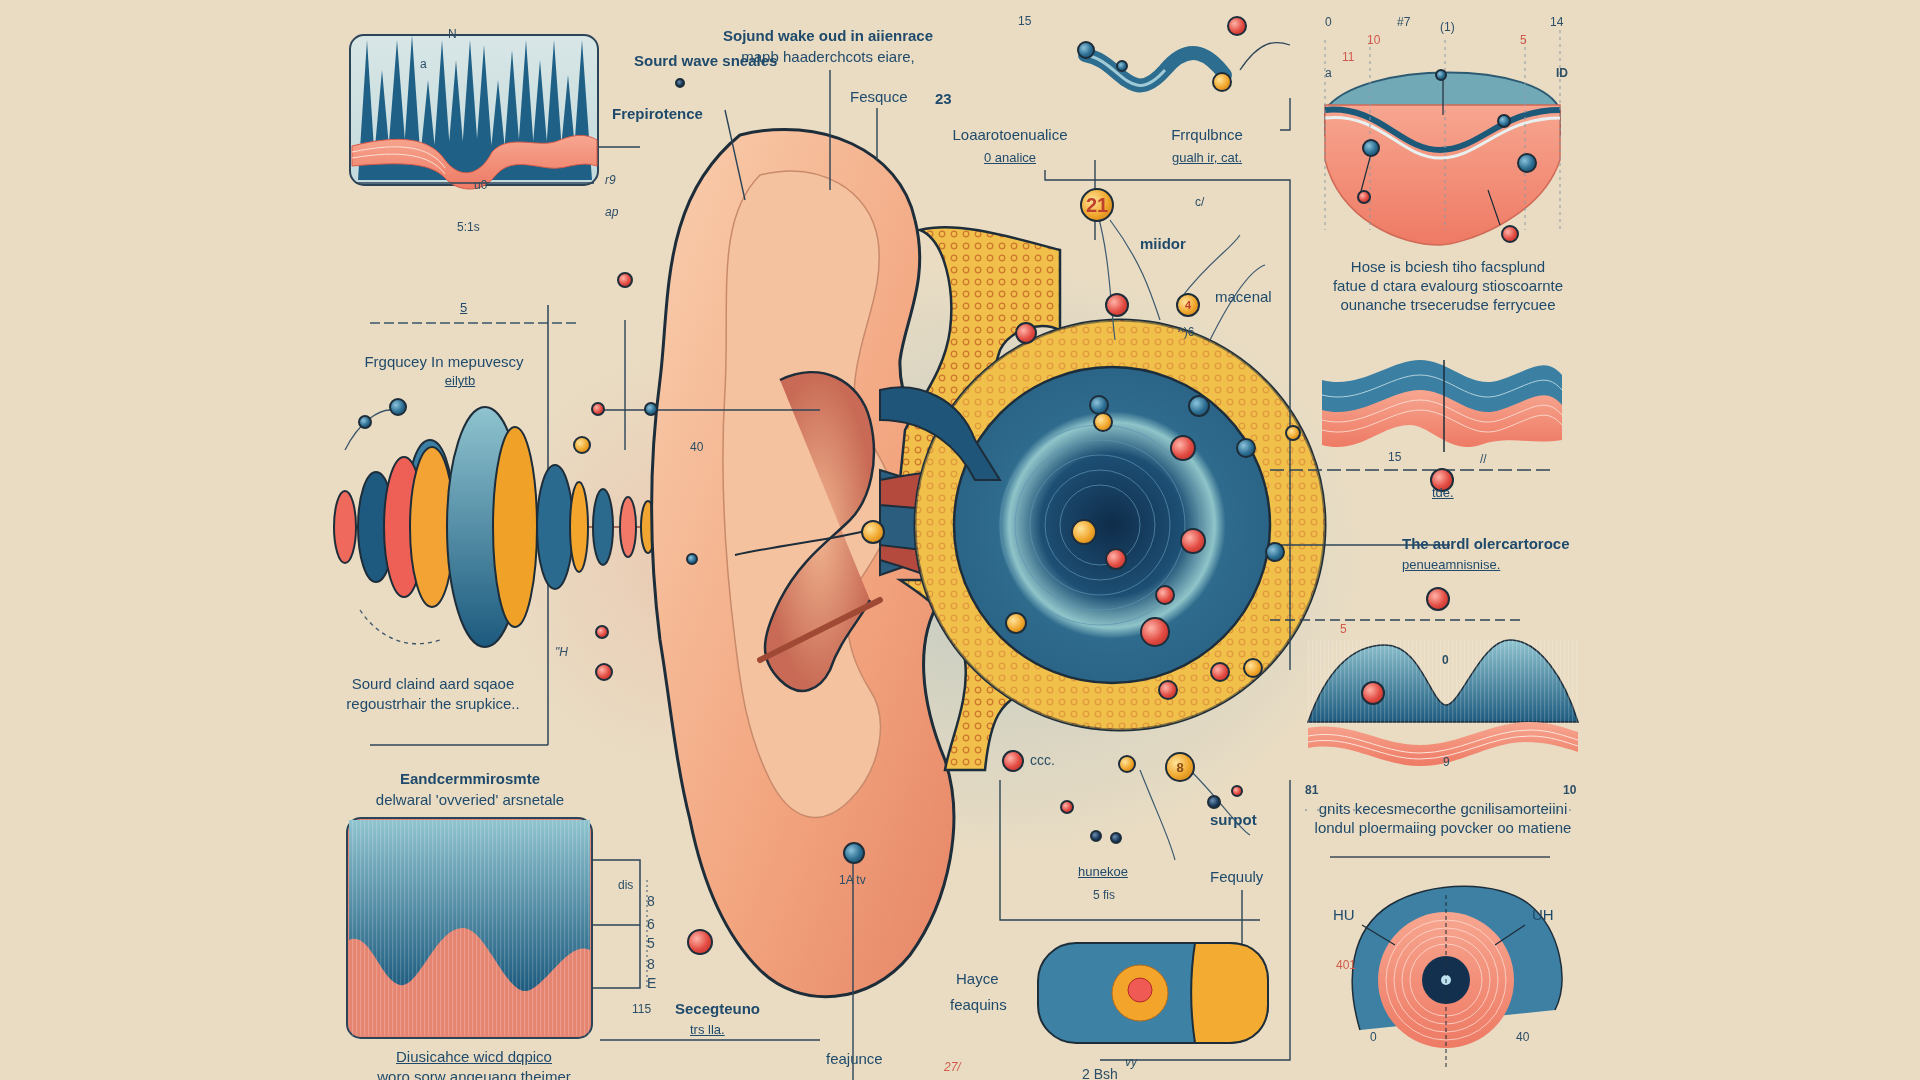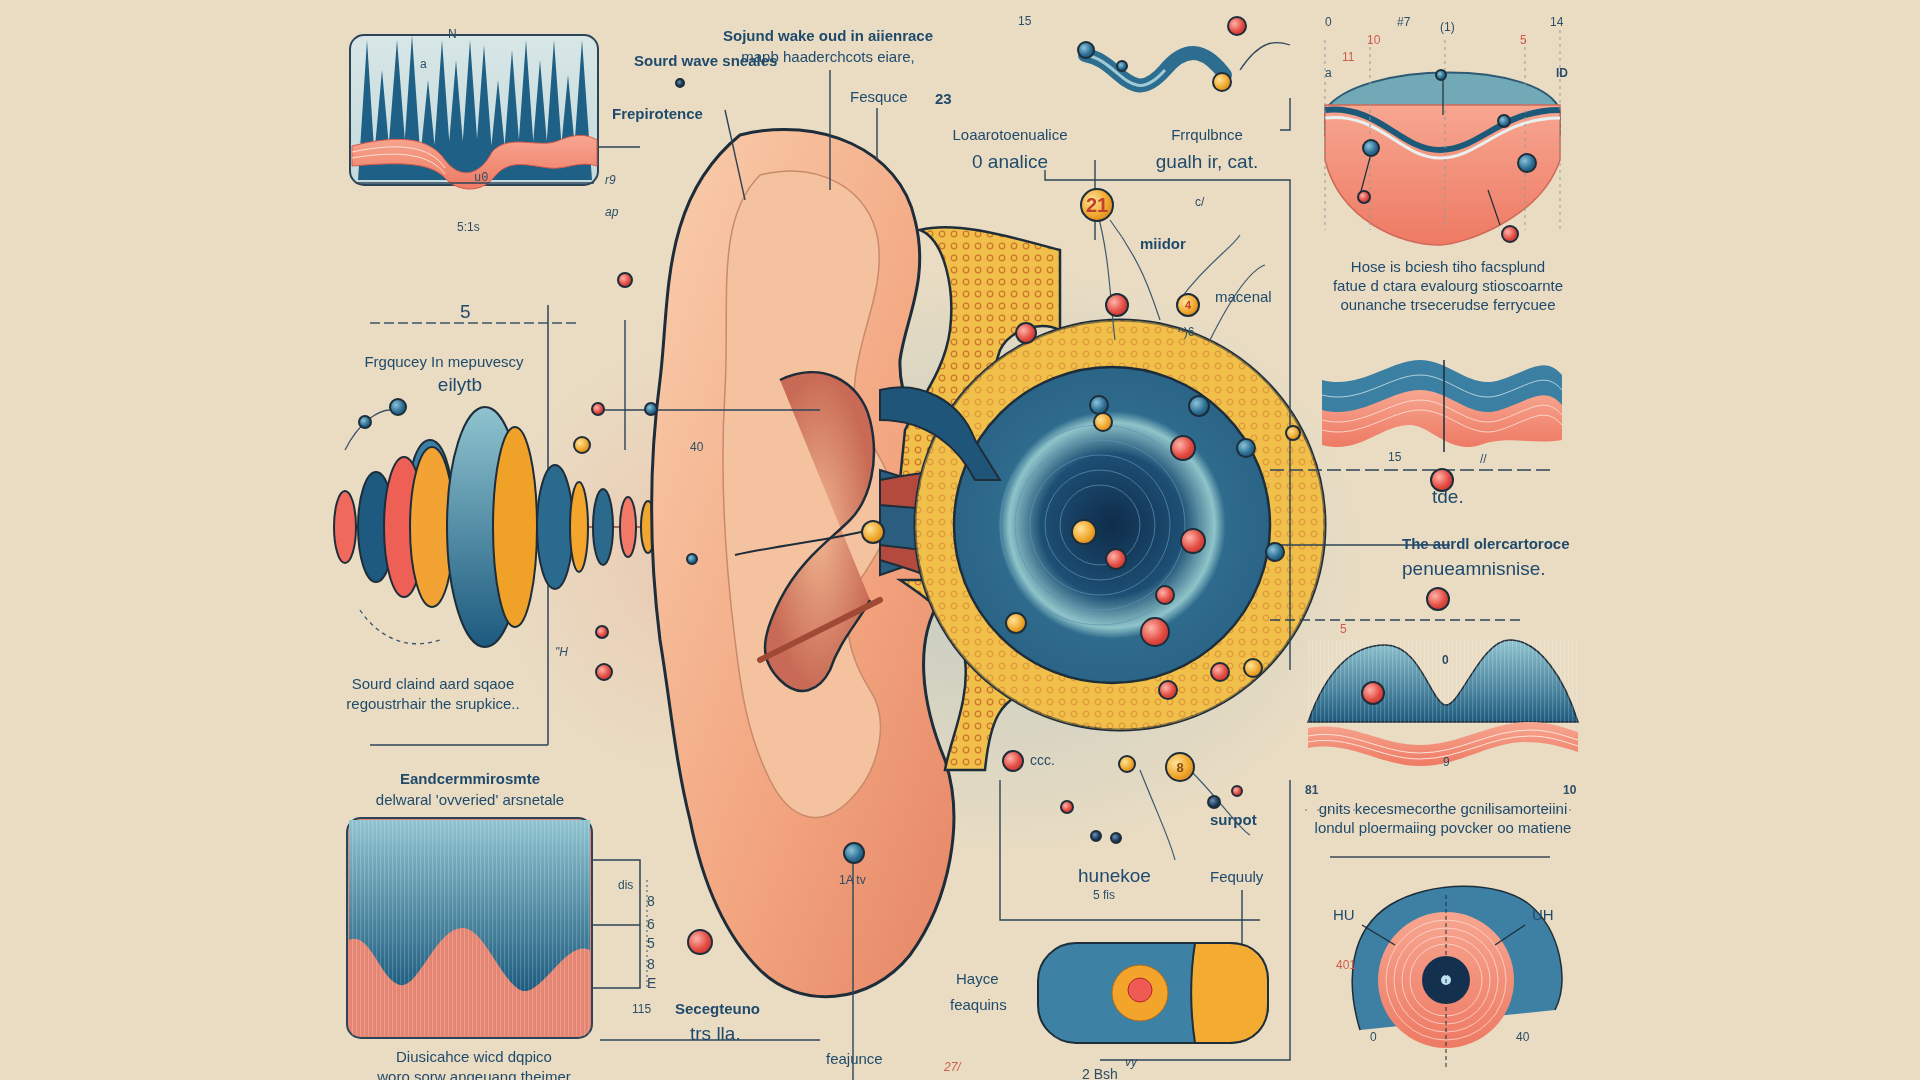--- a/index.html
+++ b/index.html
@@ -1,21 +1,21 @@
 <!DOCTYPE html>
 <html><head>
 <meta charset="utf-8">
 <style>
   html,body{margin:0;padding:0;}
   body{width:1920px;height:1080px;overflow:hidden;background:#e9dcc3;font-family:"Liberation Sans",sans-serif;color:#1f4a6b;position:relative;}
   .canvas{position:absolute;left:0;top:0;width:1920px;height:1080px;
     background:radial-gradient(ellipse 520px 420px at 1000px 560px, rgba(120,170,190,0.35), rgba(233,220,195,0) 70%),
                radial-gradient(ellipse 260px 300px at 680px 560px, rgba(240,150,130,0.25), rgba(233,220,195,0) 70%), #e9dcc3;}
   .lbl{position:absolute;font-weight:600;color:#1f4a6b;white-space:nowrap;line-height:1.25;}
-  .lbl.sm{font-size:19px;font-weight:500;}
+  .lbl.sm{font-size:13px;font-weight:500;text-decoration:underline;}
   .lbl.md{font-size:15px;}
   .lbl.c{text-align:center;transform:translateX(-50%);}
   .num{position:absolute;font-size:12px;color:#2c4e66;}
   .num.red{color:#d25a4a;}
   .dot{position:absolute;border-radius:50%;border:2px solid #1d2d3a;box-sizing:border-box;}
   .dot.red{background:radial-gradient(circle at 35% 35%,#ffb3a8,#e24b42 55%,#b22a25);}
   .dot.blue{background:radial-gradient(circle at 35% 35%,#8cc2db,#2c6f93 55%,#17405e);}
   .dot.gold{background:radial-gradient(circle at 35% 35%,#ffe39a,#f0a72c 55%,#c77512);}
   .dot.navy{background:radial-gradient(circle at 35% 35%,#6c8fb0,#1b3b5e 60%,#0e2034);}
   svg{position:absolute;left:0;top:0;}
@@ -290,21 +290,21 @@
 </div>
 <div class="dot gold" style="left:1176px;top:293px;width:24px;height:24px;display:flex;align-items:center;justify-content:center;">
   <span style="font-size:11px;font-weight:700;color:#c0402e;">4</span>
 </div>
 <div class="dot gold" style="left:1165px;top:752px;width:30px;height:30px;display:flex;align-items:center;justify-content:center;">
   <span style="font-size:13px;font-weight:700;color:#8b4a12;">8</span>
 </div>
 
 <span class="num" style="left:448px;top:27px;">N</span>
 <span class="num" style="left:420px;top:57px;">a</span>
-<span class="num" style="left:474px;top:171px;font-family:Liberation Mono, monospace;">u0</span>
+<span class="num" style="left:474px;top:178px;">u0</span>
 <span class="num" style="left:457px;top:220px;">5:1s</span>
 <span class="num" style="left:605px;top:173px;font-style:italic;">r9</span>
 <span class="num" style="left:605px;top:205px;font-style:italic;">ap</span>
 <span class="lbl md" style="left:634px;top:52px;">Sourd wave sneales</span>
 <span class="lbl md" style="left:612px;top:105px;">Frepirotence</span>
 <span class="lbl md c" style="left:828px;top:27px;">Sojund wake oud in aiienrace</span>
 <span class="lbl md c" style="left:828px;top:48px;font-weight:500;">mapb haaderchcots eiare,</span>
 <span class="lbl md" style="left:850px;top:88px;font-weight:500;">Fesquce</span>
 <span class="lbl md" style="left:935px;top:90px;">23</span>
 <span class="num" style="left:1018px;top:14px;">15</span>
@@ -322,21 +322,21 @@
 <span class="lbl md c" style="left:433px;top:695px;font-weight:500;">regoustrhair the srupkice..</span>
 <span class="lbl md c" style="left:470px;top:770px;">Eandcermmirosmte</span>
 <span class="lbl md c" style="left:470px;top:791px;font-weight:500;">delwaral 'ovveried' arsnetale</span>
 <span class="num" style="left:618px;top:878px;">dis</span>
 <span class="num" style="left:647px;top:893px;font-size:14px;">8</span>
 <span class="num" style="left:647px;top:916px;font-size:14px;">6</span>
 <span class="num" style="left:647px;top:935px;font-size:14px;">5</span>
 <span class="num" style="left:647px;top:956px;font-size:14px;">8</span>
 <span class="num" style="left:647px;top:975px;font-size:14px;">E</span>
 <span class="num" style="left:632px;top:1002px;">115</span>
-<span class="lbl md c" style="left:474px;top:1048px;font-weight:500;">Diusicahce wicd dqpico</span>
+<span class="lbl md c" style="left:474px;top:1048px;font-weight:500;text-decoration:underline;">Diusicahce wicd dqpico</span>
 <span class="lbl md c" style="left:474px;top:1068px;font-weight:500;">woro sorw angeuang theimer</span>
 
 <span class="lbl md" style="left:1140px;top:235px;">miidor</span>
 <span class="lbl md" style="left:1215px;top:288px;font-weight:400;">macenal</span>
 <span class="num" style="left:1195px;top:195px;">c/</span>
 <span class="num" style="left:1178px;top:325px;">^)6</span>
 <span class="num" style="left:1030px;top:752px;font-size:14px;">ccc.</span>
 <span class="lbl md" style="left:1210px;top:811px;">surpot</span>
 <span class="lbl sm" style="left:1078px;top:864px;">hunekoe</span>
 <span class="num" style="left:1093px;top:888px;">5 fis</span>

